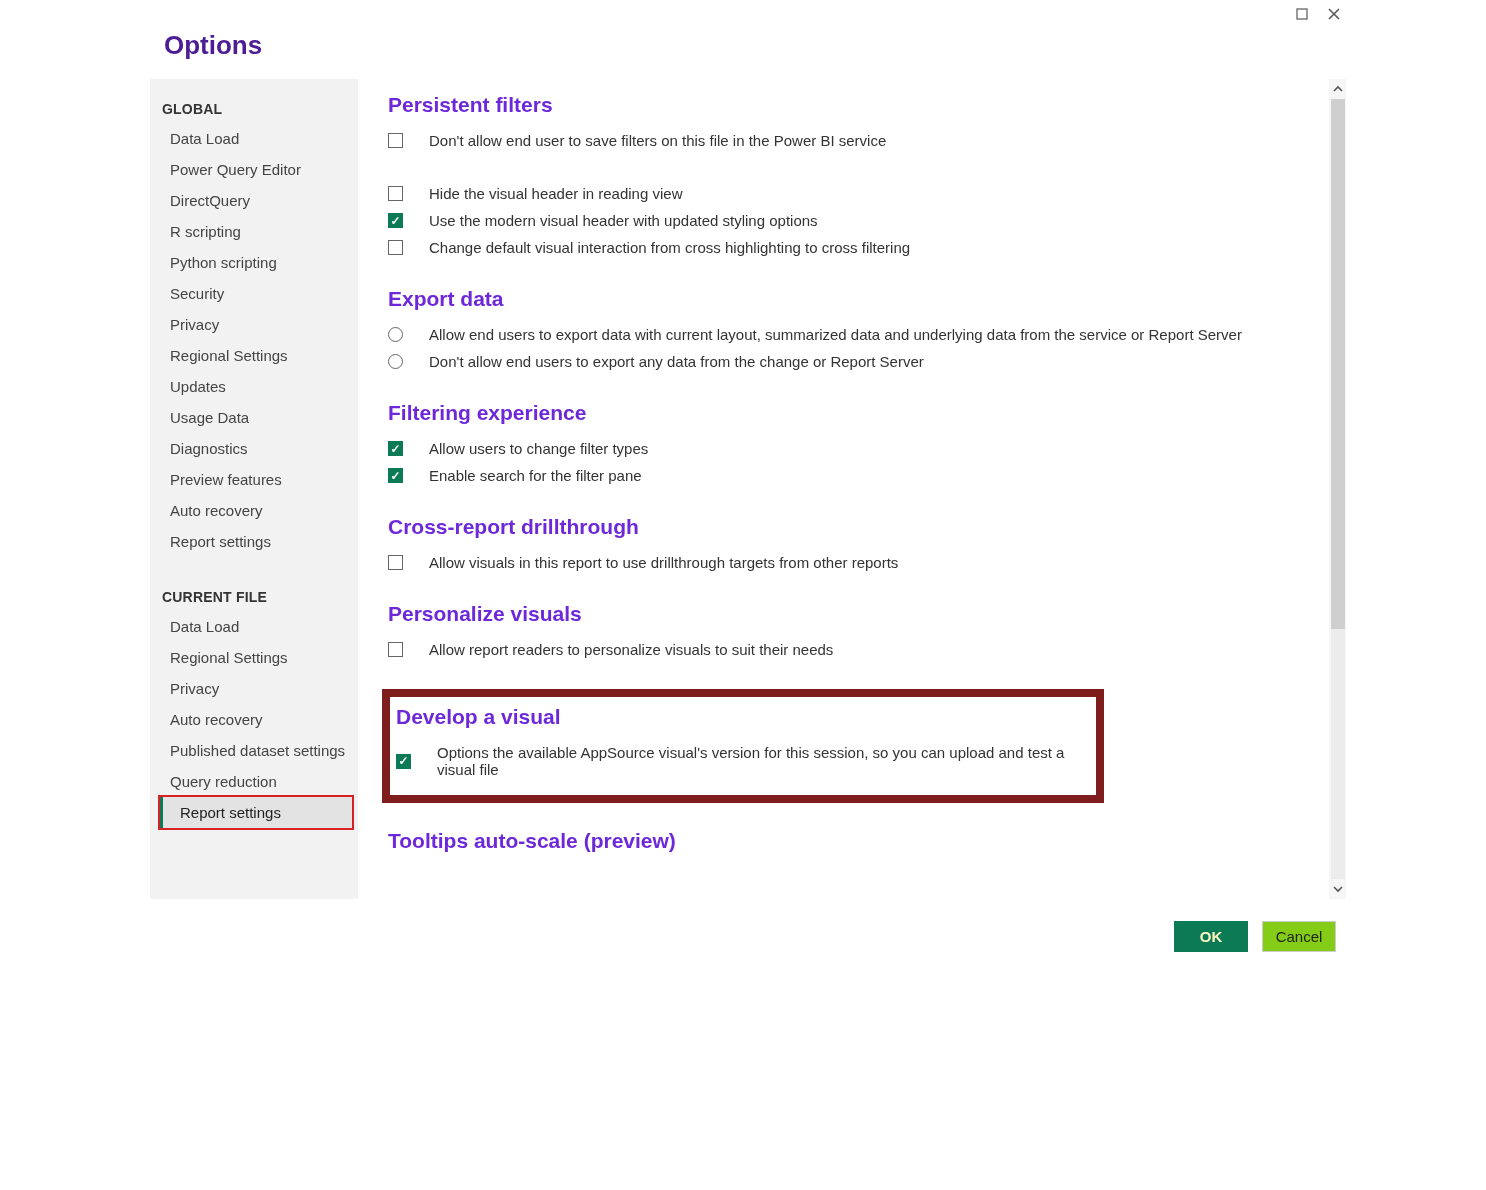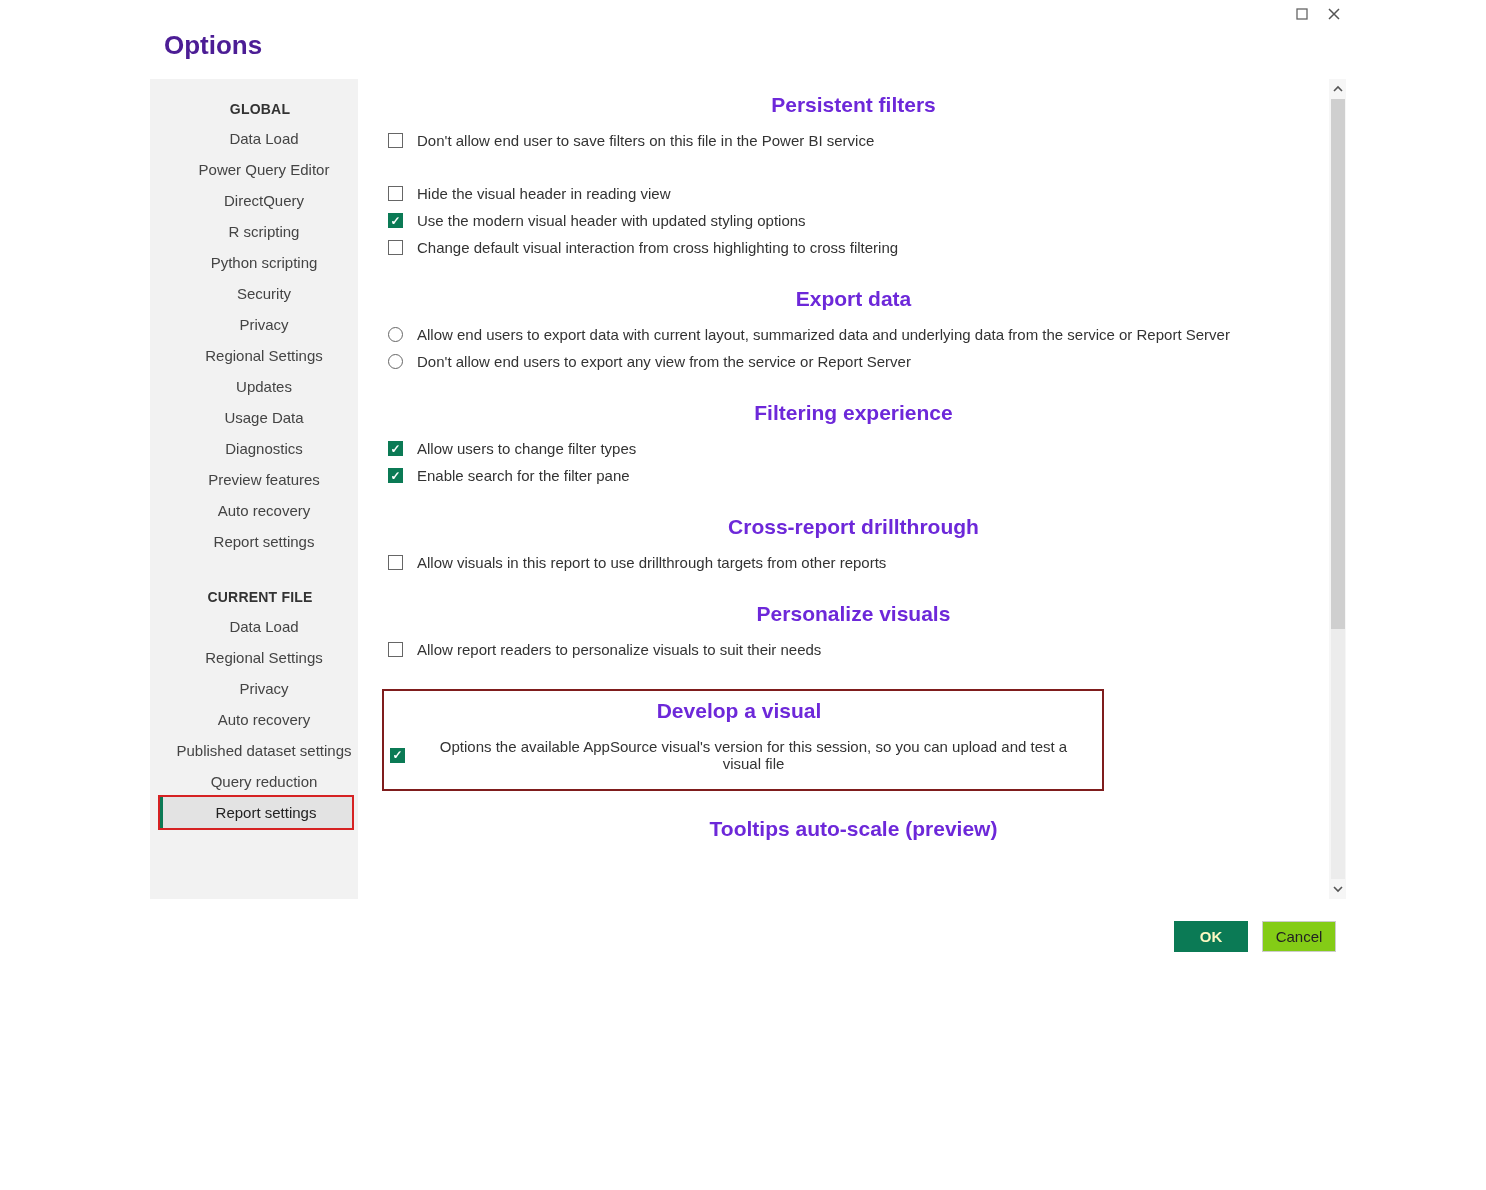--- a/index.html
+++ b/index.html
@@ -31,21 +31,20 @@
   }
   .dialog-title {
     font-size: 26px;
     font-weight: 700;
     padding: 2px 0 18px 36px;
     color: #4c1d95;
   }
   .body {
     display: flex;
     padding: 0 12px 8px 22px;
-    text-align: center;
   }
   .sidebar {
     width: 208px;
     background: #f2f2f2;
     padding: 16px 0 24px 0;
     flex: none;
     min-height: 820px;
   }
   .side-section {
     font-size: 14px;
@@ -114,21 +113,21 @@
 
   h2.group {
     font-size: 21px;
     font-weight: 700;
     color: #6d28d9;
     margin: 0 0 10px 0;
   }
   .opt-row {
     display: flex;
     align-items: center;
-    gap: 14px;
+    gap: 26px;
     padding: 5px 0;
     font-size: 15px;
     color: #333;
   }
   .sec-gap { height: 26px; }
 
   .cb, .rb {
     width: 15px; height: 15px;
     border: 1px solid #666;
     background: #fff;
@@ -158,21 +157,21 @@
     border-color: #0b7a55;
   }
   .rb.checked::after {
     content: "";
     width: 9px; height: 9px;
     border-radius: 50%;
     background: #0b7a55;
     position: absolute;
   }
   .annot-red-box {
-    border: 2px solid #7f1d1d;
+    border: 8px solid #7f1d1d;
     padding: 8px 14px 12px 6px;
     margin-left: -6px;
     width: 722px;
   }
   .footer {
     display: flex;
     justify-content: flex-end;
     gap: 14px;
     padding: 14px 22px 10px 0;
   }
@@ -273,21 +272,21 @@
 
         <div class="sec-gap"></div>
 
         <h2 class="group">Export data</h2>
         <div class="opt-row">
           <span class="rb"></span>
           <span>Allow end users to export data with current layout, summarized data and underlying data from the service or Report Server</span>
         </div>
         <div class="opt-row">
           <span class="rb"></span>
-          <span>Don't allow end users to export any view from the service or Report Server</span>
+          <span>Don't allow end users to export any data from the change or Report Server</span>
         </div>
 
         <div class="sec-gap"></div>
 
         <h2 class="group">Filtering experience</h2>
         <div class="opt-row">
           <span class="cb checked"></span>
           <span>Allow users to change filter types</span>
         </div>
         <div class="opt-row">

